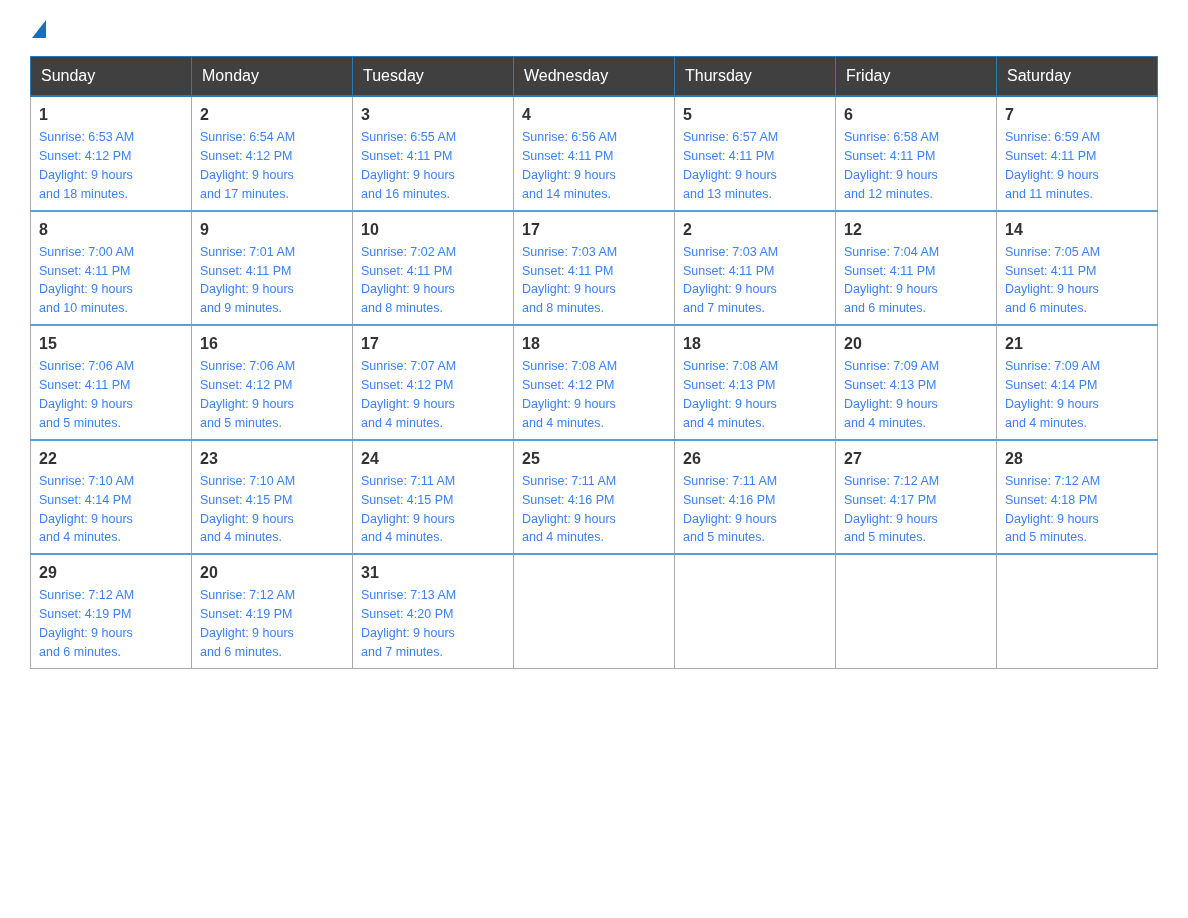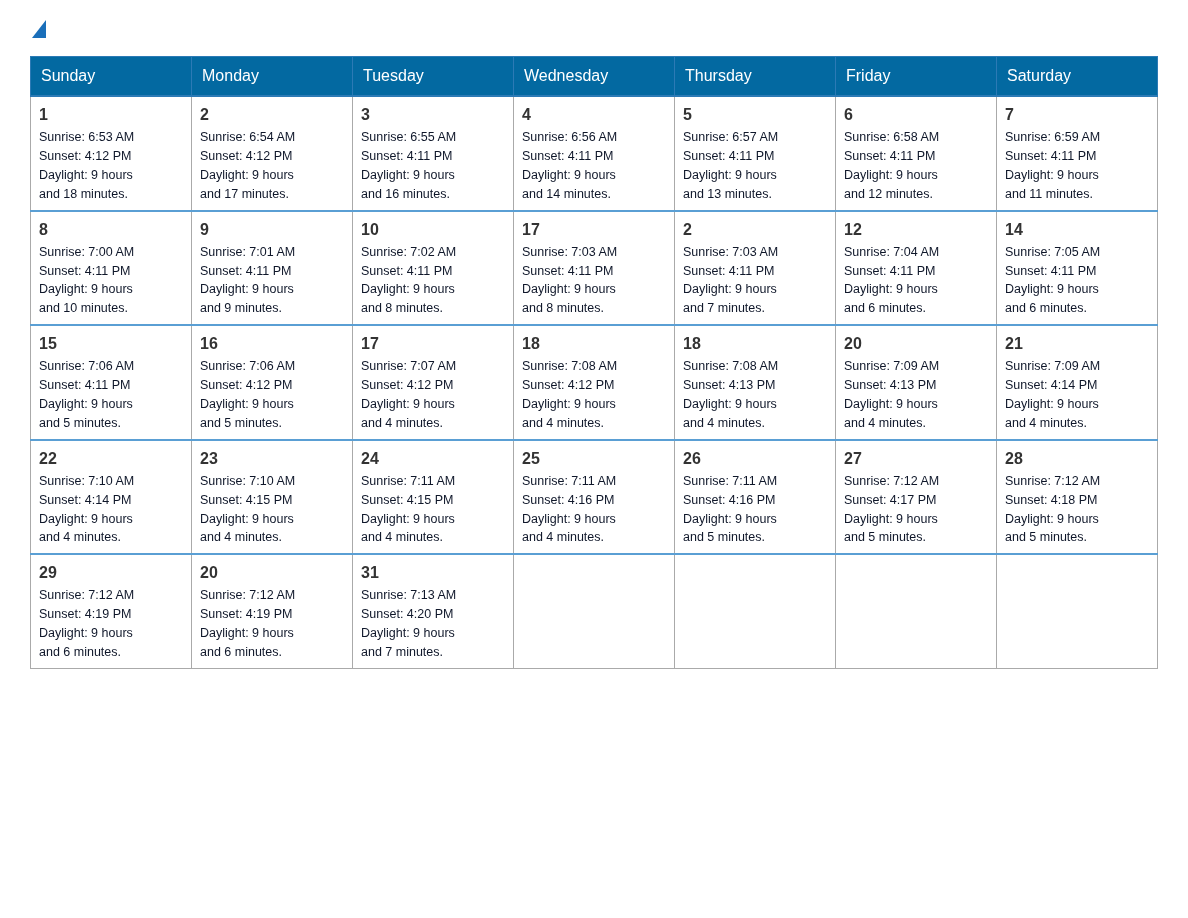--- a/index.html
+++ b/index.html
@@ -57,21 +57,21 @@
       font-size: 22px;
       color: #444;
       font-weight: normal;
     }
     table {
       width: 100%;
       border-collapse: collapse;
       table-layout: fixed;
     }
     th {
-      background-color: #0369a1;
+      background-color: #404040;
       color: #fff;
       font-size: 16px;
       font-weight: normal;
       padding: 10px 10px;
       text-align: left;
       border: 1px solid #2c7ab5;
     }
     td {
       vertical-align: top;
       border: 1px solid #aaa;
@@ -83,21 +83,21 @@
     }
     .day-num {
       font-size: 16px;
       font-weight: bold;
       color: #333;
       display: block;
       margin-bottom: 2px;
     }
     .day-info {
       font-size: 12.5px;
-      color: #0f172a;
+      color: #3b82f6;
       line-height: 1.5;
     }
     td.empty {
       background: #fff;
     }
     tr td {
       border-top: 2px solid #2c7ab5;
     }
     tr td + td {
       border-top: 2px solid #2c7ab5;

